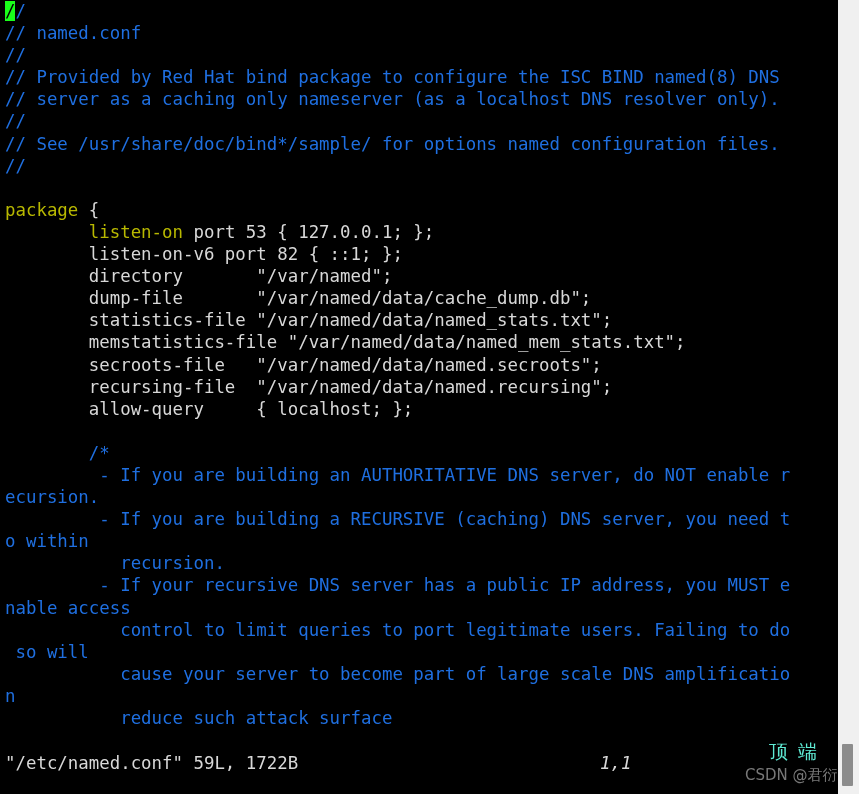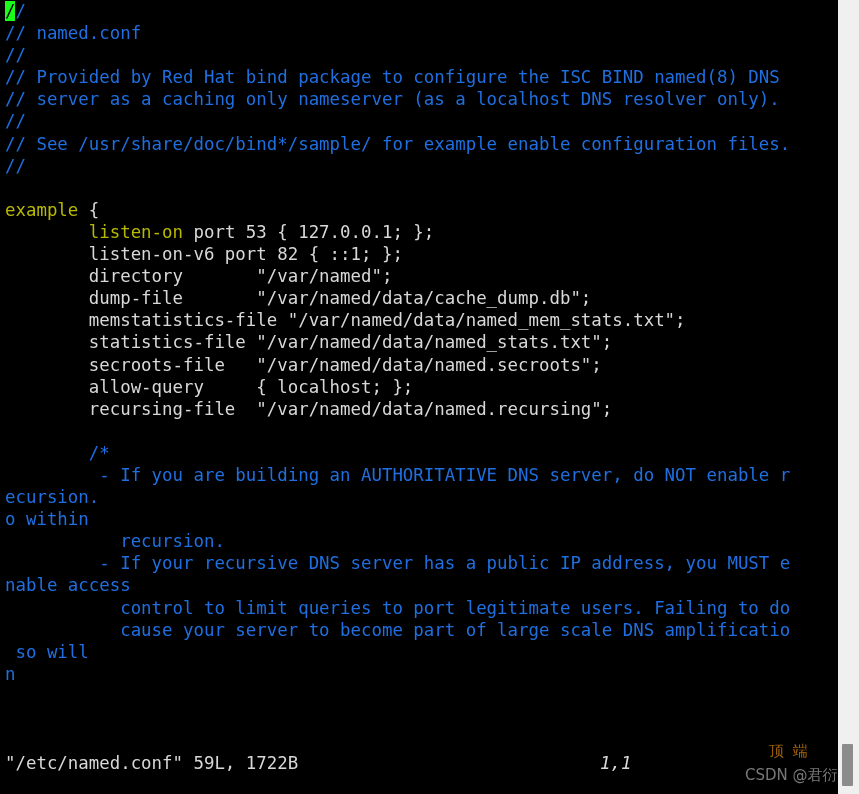--- a/index.html
+++ b/index.html
@@ -78,22 +78,22 @@
   #status-pos {
     position: absolute;
     left: 600px;
     top: 0;
     font-style: italic;
   }
   #status-scroll {
     position: absolute;
     left: 769px;
     top: -12px;
-    color: #a16207;
-    font-size: 15px;
+    color: #5eead4;
+    font-size: 19px;
     letter-spacing: 2px;
     font-family: "DejaVu Sans", sans-serif;
   }
 
   
   #watermark {
     position: absolute;
     left: 745px;
     top: 766px;
     font-size: 15px;
@@ -129,45 +129,47 @@
 
   <div id="terminal">
 
     <div id="buffer">
         <div class="row"><span class="cursor">/</span><span class="c-comment">/</span></div>
         <div class="row"><span class="c-comment">// named.conf</span></div>
         <div class="row"><span class="c-comment">//</span></div>
         <div class="row"><span class="c-comment">// Provided by Red Hat bind package to configure the ISC BIND named(8) DNS</span></div>
         <div class="row"><span class="c-comment">// server as a caching only nameserver (as a localhost DNS resolver only).</span></div>
         <div class="row"><span class="c-comment">//</span></div>
-        <div class="row"><span class="c-comment">// See /usr/share/doc/bind*/sample/ for example enable configuration files.</span></div>
+        <div class="row"><span class="c-comment">// See /usr/share/doc/bind*/sample/ for options named configuration files.</span></div>
         <div class="row"><span class="c-comment">//</span></div>
         <div class="row"><span class="c-plain">&nbsp;</span></div>
-        <div class="row"><span class="c-keyword">example</span><span class="c-plain"> {</span></div>
+        <div class="row"><span class="c-keyword">package</span><span class="c-plain"> {</span></div>
         <div class="row"><span class="c-plain">        </span><span class="c-keyword">listen-on</span><span class="c-plain"> port 53 { 127.0.0.1; };</span></div>
         <div class="row"><span class="c-plain">        listen-on-v6 port 82 { ::1; };</span></div>
         <div class="row"><span class="c-plain">        directory       "/var/named";</span></div>
         <div class="row"><span class="c-plain">        dump-file       "/var/named/data/cache_dump.db";</span></div>
+        <div class="row"><span class="c-plain">        statistics-file "/var/named/data/named_stats.txt";</span></div>
         <div class="row"><span class="c-plain">        memstatistics-file "/var/named/data/named_mem_stats.txt";</span></div>
-        <div class="row"><span class="c-plain">        statistics-file "/var/named/data/named_stats.txt";</span></div>
         <div class="row"><span class="c-plain">        secroots-file   "/var/named/data/named.secroots";</span></div>
+        <div class="row"><span class="c-plain">        recursing-file  "/var/named/data/named.recursing";</span></div>
         <div class="row"><span class="c-plain">        allow-query     { localhost; };</span></div>
-        <div class="row"><span class="c-plain">        recursing-file  "/var/named/data/named.recursing";</span></div>
         <div class="row"><span class="c-plain">&nbsp;</span></div>
         <div class="row"><span class="c-comment">        /*</span></div>
         <div class="row"><span class="c-comment">         - If you are building an AUTHORITATIVE DNS server, do NOT enable r</span></div>
         <div class="row"><span class="c-comment">ecursion.</span></div>
+        <div class="row"><span class="c-comment">         - If you are building a RECURSIVE (caching) DNS server, you need t</span></div>
         <div class="row"><span class="c-comment">o within</span></div>
         <div class="row"><span class="c-comment">           recursion.</span></div>
         <div class="row"><span class="c-comment">         - If your recursive DNS server has a public IP address, you MUST e</span></div>
         <div class="row"><span class="c-comment">nable access</span></div>
         <div class="row"><span class="c-comment">           control to limit queries to port legitimate users. Failing to do</span></div>
+        <div class="row"><span class="c-comment"> so will</span></div>
         <div class="row"><span class="c-comment">           cause your server to become part of large scale DNS amplificatio</span></div>
-        <div class="row"><span class="c-comment"> so will</span></div>
         <div class="row"><span class="c-comment">n</span></div>
+        <div class="row"><span class="c-comment">           reduce such attack surface</span></div>
       </div>
 
     <div id="statusline">
       <span id="status-file">"/etc/named.conf" 59L, 1722B</span>
       <span id="status-pos">1,1</span>
       <span id="status-scroll">顶 端</span>
     </div>
 
     <div id="watermark">CSDN @君衍.</div>
 

